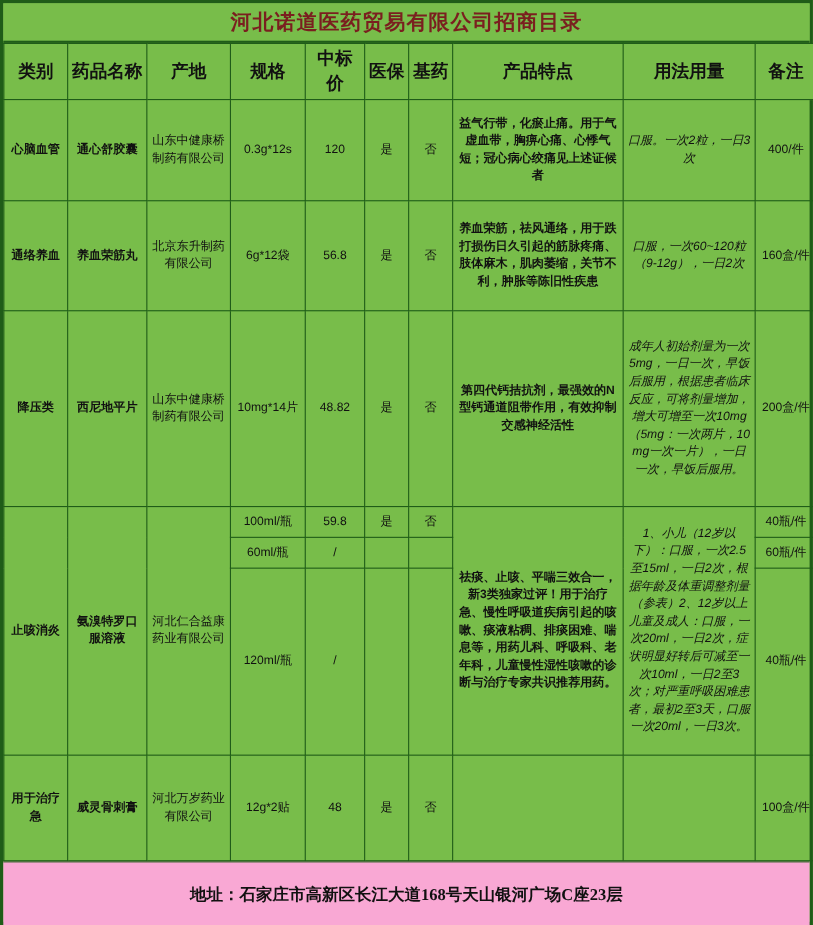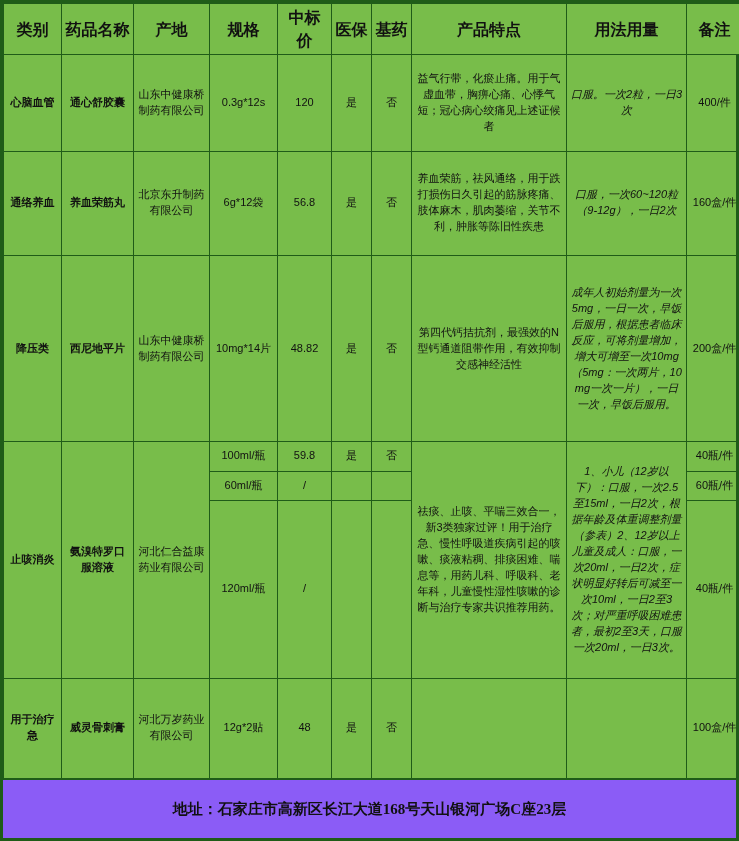--- a/index.html
+++ b/index.html
@@ -71,48 +71,51 @@
   .col-cat   { width: 58px; }
   .col-name  { width: 72px; }
   .col-origin{ width: 76px; }
   .col-spec  { width: 68px; }
   .col-price { width: 54px; }
   .col-ins   { width: 40px; }
   .col-base  { width: 40px; }
   .col-feat  { width: 155px; }
   .col-usage { width: 120px; }
   .col-note  { width: 56px; }
-  td.feat { font-weight: normal; padding: 4px 6px; }
+  td.feat { font-weight: bold; padding: 4px 6px; }
   td.name { font-weight: bold; }
   td.cat  { font-weight: bold; }
   td.usage { padding: 4px 5px; font-style: italic; }
   td.pad { padding: 4px 5px; }
 
   .addr-bar {
     flex: 0 0 auto;
     height: 58px;
     display: flex;
     align-items: center;
     justify-content: center;
     border-top: 1px solid #1f5c18;
-    background: #8b5cf6;
+    background: #f9a8d4;
   }
   .addr-text {
     font-size: 15px;
     font-weight: bold;
     color: #111;
     font-family: "Liberation Serif", serif;
   }
 </style>
 </head>
 <body>
 
 <div class="page">
   <div class="sheet">
 
+    <div class="title-bar">
+      <div class="title-text">河北诺道医药贸易有限公司招商目录</div>
+    </div>
 
     <table class="catalog">
       <colgroup>
         <col class="col-cat">
           <col class="col-name">
           <col class="col-origin">
           <col class="col-spec">
         <col class="col-price">
           <col class="col-ins">
           <col class="col-base">

